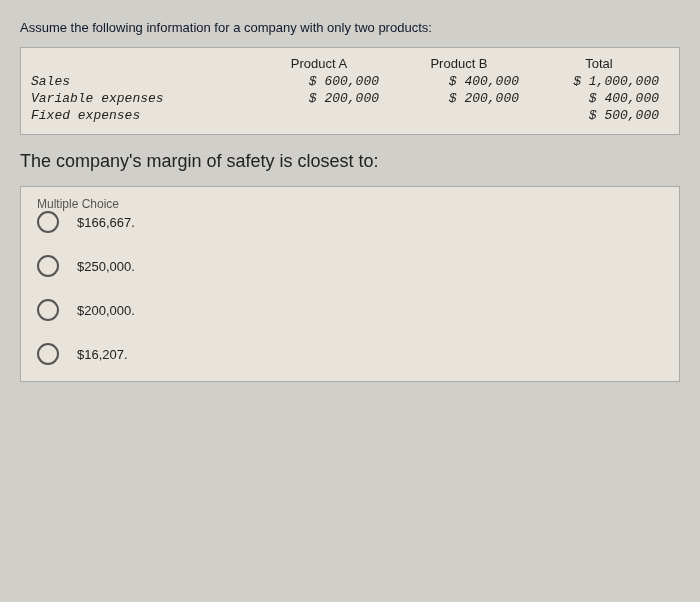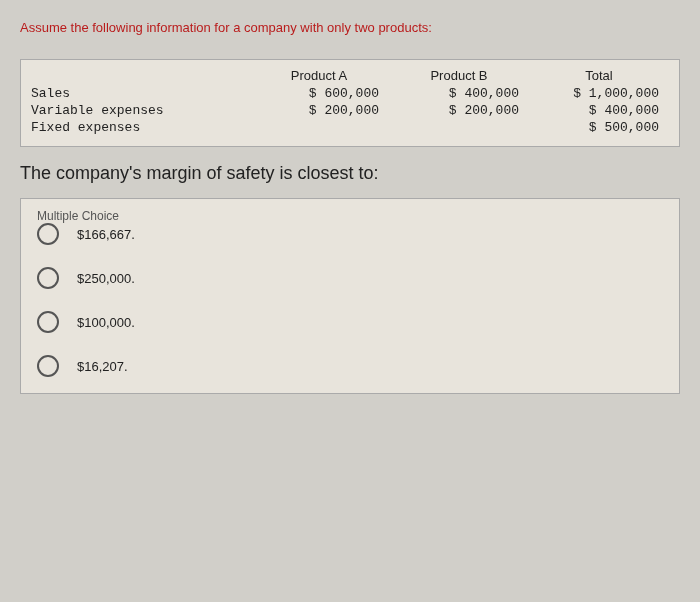--- a/index.html
+++ b/index.html
@@ -13,22 +13,22 @@
       min-height: 602px;
       background-color: #d1cfc9;
       font-family: 'Courier New', Courier, monospace;
       font-size: 13px;
       color: #222;
       padding: 20px 20px 20px 20px;
     }
 
     .question-text {
       font-size: 13px;
-      color: #b91c1c;
-      margin-bottom: 24px;
+      color: #0f172a;
+      margin-bottom: 12px;
       font-family: Arial, sans-serif;
     }
 
     .table-container {
       background-color: #e8e4dc;
       border: 1px solid #aaa;
       padding: 8px 10px 10px 10px;
       margin-bottom: 16px;
     }
 
@@ -47,20 +47,21 @@
       font-weight: normal;
     }
 
     .data-table {
       width: 100%;
     }
 
     .table-row {
       display: flex;
       align-items: flex-end;
+      font-style: italic;
     }
 
     .row-label {
       flex: 1;
       font-family: 'Courier New', Courier, monospace;
       font-size: 13px;
       padding: 1px 0;
     }
 
     .row-col {
@@ -174,20 +175,20 @@
     <span class="choice-text">$166,667.</span>
   </div>
 
   <div class="choice-item">
     <div class="radio-circle"></div>
     <span class="choice-text">$250,000.</span>
   </div>
 
   <div class="choice-item">
     <div class="radio-circle"></div>
-    <span class="choice-text">$100,000.</span>
+    <span class="choice-text">$200,000.</span>
   </div>
 
   <div class="choice-item">
     <div class="radio-circle"></div>
     <span class="choice-text">$16,207.</span>
   </div>
 </div>
 
 </body></html>

